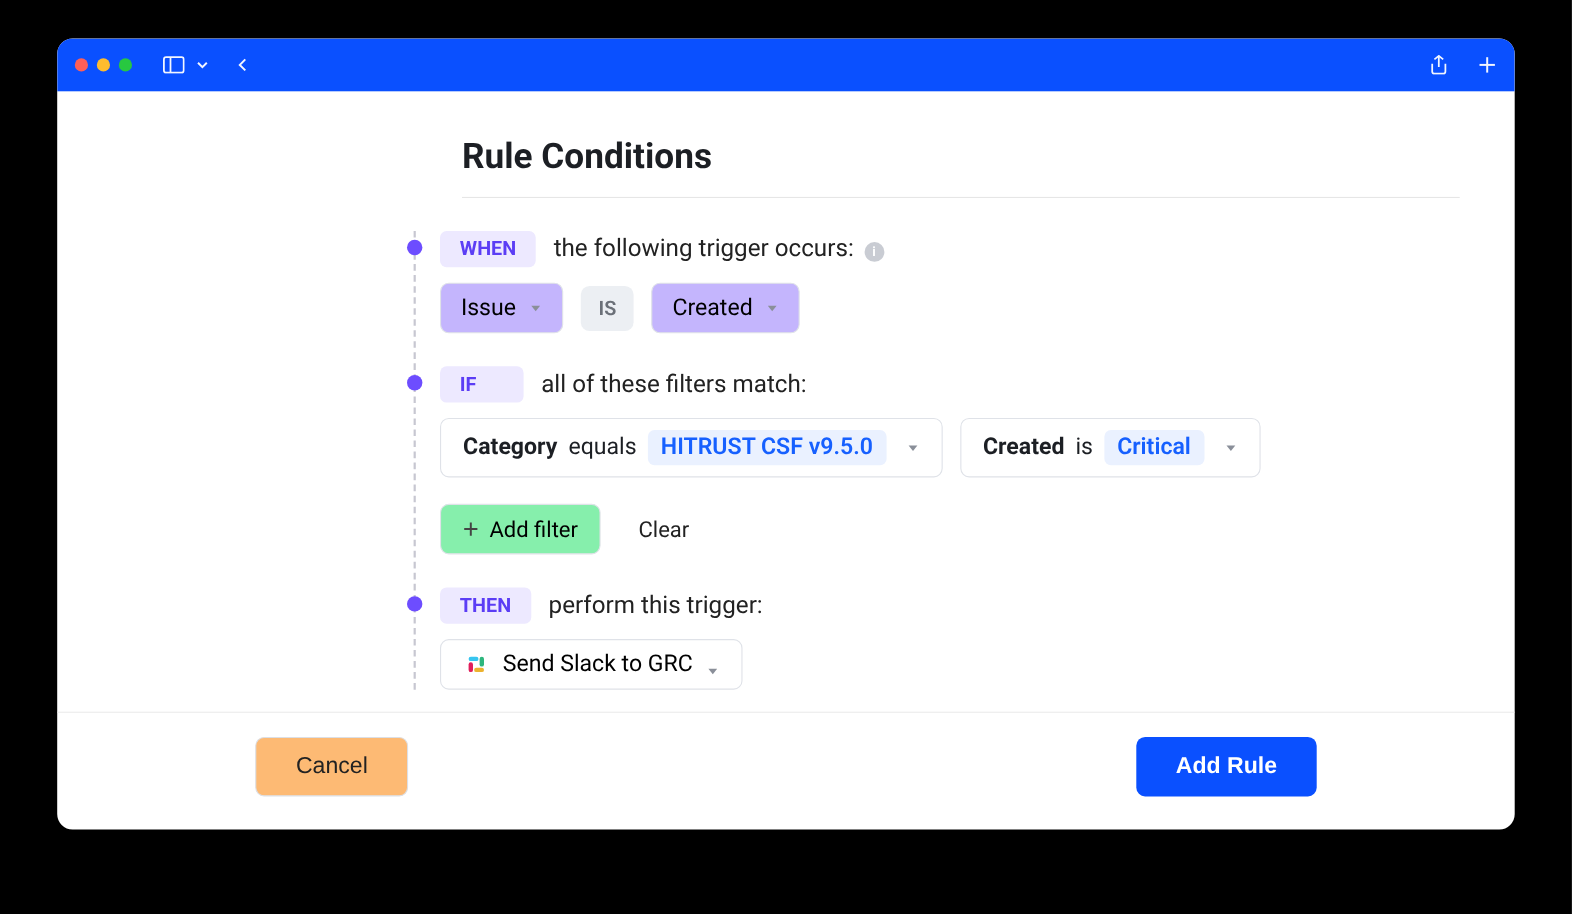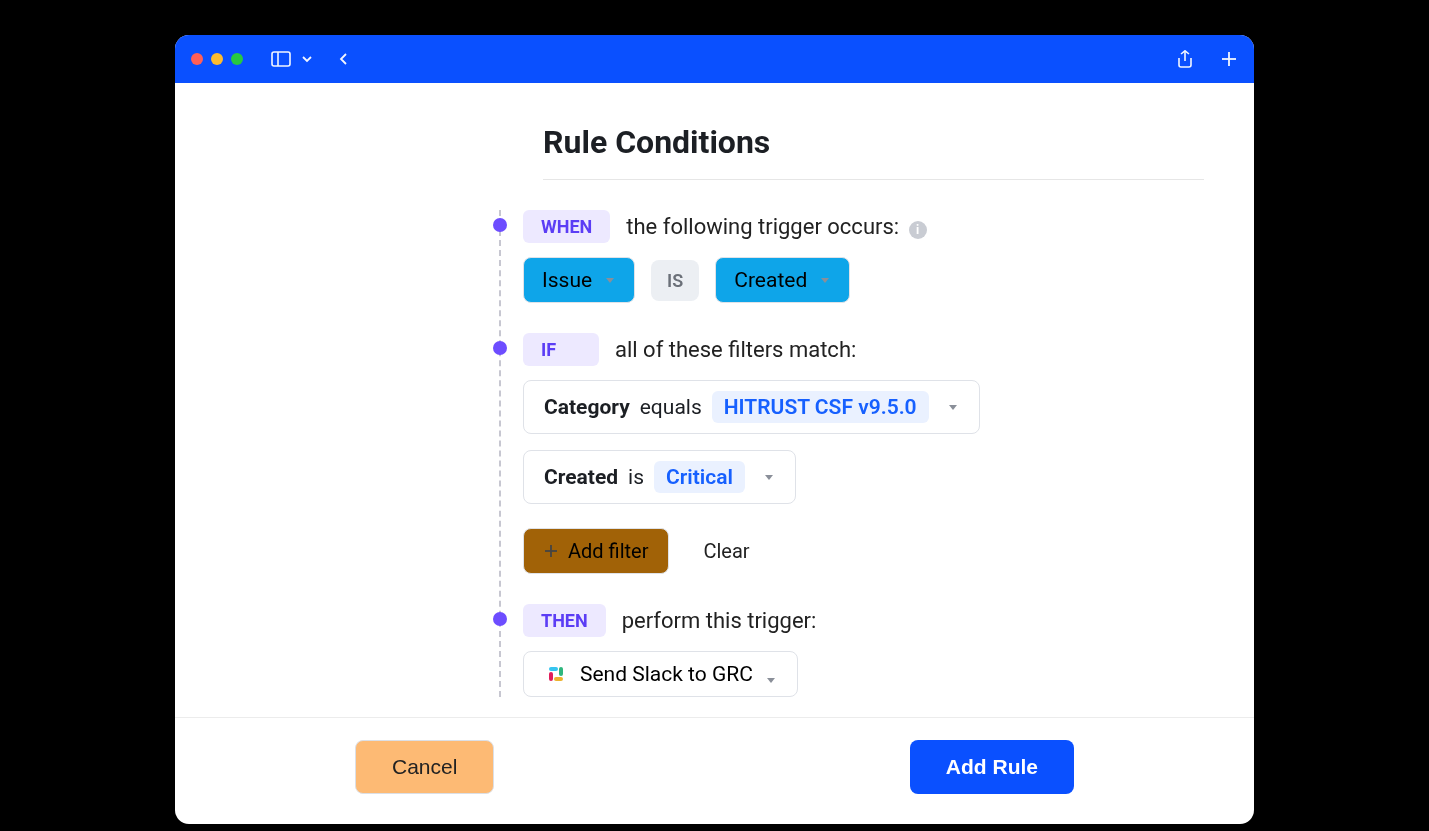--- a/index.html
+++ b/index.html
@@ -7,21 +7,21 @@
     background: #000;
     font-family: -apple-system, BlinkMacSystemFont, "Segoe UI", Roboto, Helvetica, Arial, sans-serif;
     width: 1429px;
     height: 831px;
     display: flex;
     align-items: flex-start;
     justify-content: center;
     padding-top: 35px;
   }
   .window {
-    width: 1079px;
+    width: 1325px;
     background: #fff;
     border-radius: 14px;
     overflow: hidden;
     box-shadow: 0 30px 60px rgba(0,0,0,.4);
   }
   .titlebar {
     height: 48px;
     background: #0a50ff;
     display: flex;
     align-items: center;
@@ -79,21 +79,21 @@
   }
   .row { display:flex; gap:16px; align-items:center; flex-wrap:wrap;}
   .pill {
     border:1px solid #dfe2e8;
     border-radius:8px;
     padding:10px 18px;
     font-size:21px;
     display:flex;
     align-items:center;
     gap:12px;
-    background:#0ea5e9;
+    background:#c4b5fd;
   }
   .pill .caret { color:#8a8f99; }
   .op-pill {
     background:#eceff3;
     border-radius:8px;
     padding:10px 16px;
     font-size:18px;
     color:#6b7078;
     font-weight:600;
   }
@@ -116,21 +116,21 @@
     padding:4px 12px;
     border-radius:6px;
   }
   .caret svg, .tb-icon svg { display:block; }
   .addfilter {
     border:1px solid #dfe2e8;
     border-radius:8px;
     padding:10px 20px;
     font-size:20px;
     display:flex; align-items:center; gap:10px;
-    background:#a16207;
+    background:#86efac;
   }
   .clearlink { font-size:20px; color:#222; margin-left:18px; cursor:pointer;}
   .action-pill {
     border:1px solid #dfe2e8;
     border-radius:8px;
     padding:10px 20px;
     font-size:21px;
     display:flex;
     align-items:flex-end;
     gap:12px;

